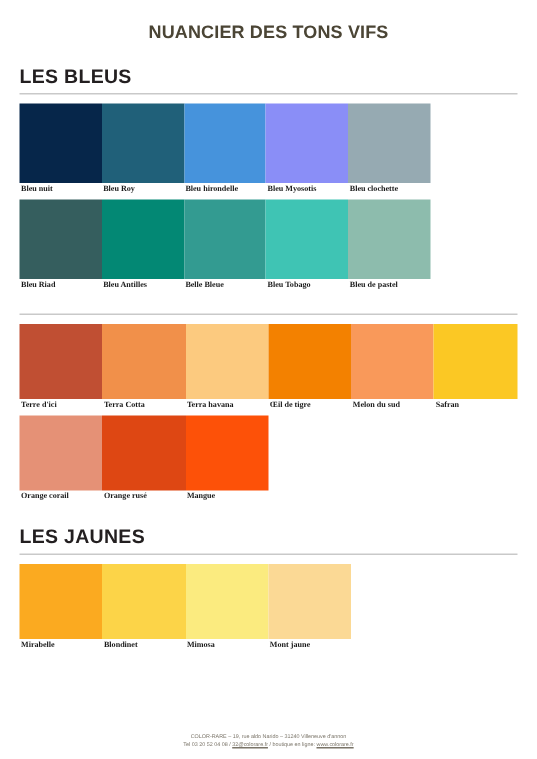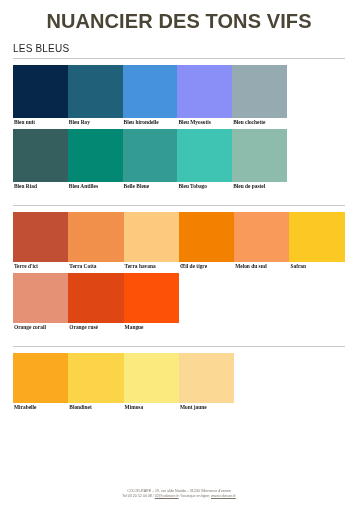--- a/index.html
+++ b/index.html
@@ -16,34 +16,34 @@
   }
   .page {
     width: 358px;
     height: 506px;
     box-sizing: border-box;
     padding: 0;
     position: relative;
   }
   .doc-title {
     text-align: center;
-    font-size: 20px;
+    font-size: 12px;
     font-weight: bold;
     color: #4b4535;
     letter-spacing: 0.1px;
     margin: 13px 0 0 0;
     line-height: 16px;
   }
   .section {
     margin-top: 14px;
     padding: 0 13px;
   }
   .section-head {
-    font-size: 10px;
-    font-weight: normal;
+    font-size: 13px;
+    font-weight: bold;
     color: #231f20;
     letter-spacing: 0.2px;
     padding-bottom: 4px;
   }
   .section-rule {
     height: 1px;
     background: #c9c9c9;
     margin-bottom: 6px;
   }
   .swatch-row {
@@ -199,20 +199,21 @@
         <div class="swatch-label">Orange rusé</div>
       </div>
       <div class="swatch-cell">
         <div class="swatch-chip" style="background-color: rgb(253, 81, 8);"></div>
         <div class="swatch-label">Mangue</div>
       </div>
     </div>
   </div>
 
   <div class="section">
+    <div class="section-head">LES JAUNES</div>
     <div class="section-rule"></div>
 
     <div class="swatch-row grid-yellow">
       <div class="swatch-cell">
         <div class="swatch-chip" style="background-color: rgb(251, 170, 32);"></div>
         <div class="swatch-label">Mirabelle</div>
       </div>
       <div class="swatch-cell">
         <div class="swatch-chip" style="background-color: rgb(252, 212, 72);"></div>
         <div class="swatch-label">Blondinet</div>

